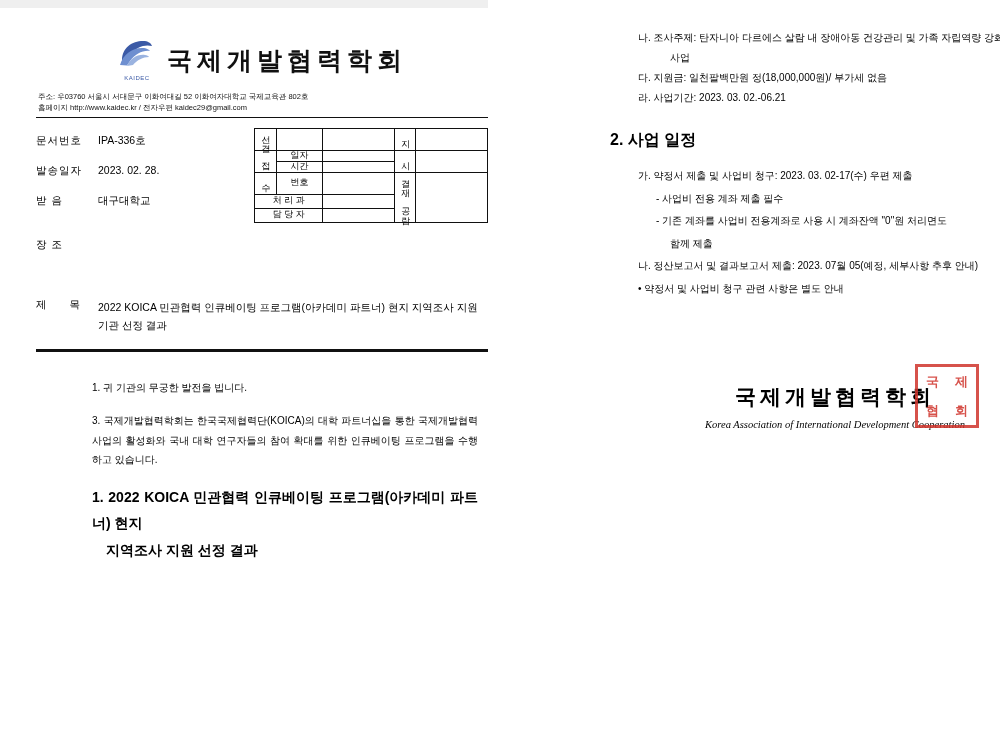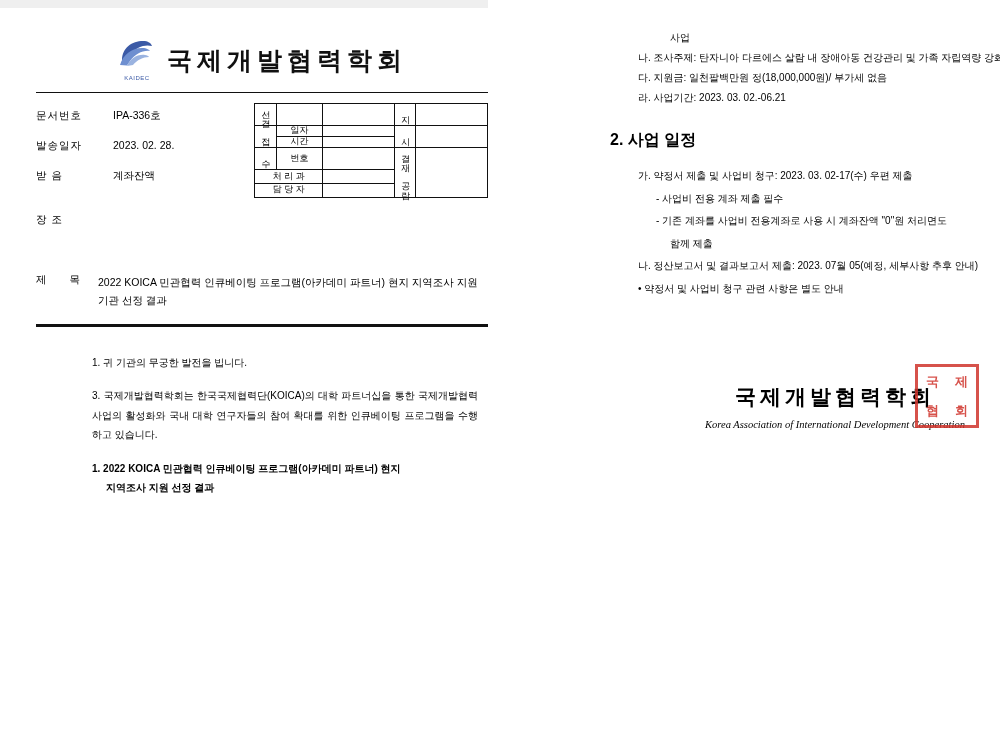--- a/index.html
+++ b/index.html
@@ -90,21 +90,20 @@
     margin-top: 4px;
   }
   .meta-fields {
     width: 200px;
     font-size: 10.5px;
     padding-top: 6px;
   }
   .meta-row {
     display: flex;
     margin-bottom: 16px;
-    gap: 15px;
   }
   .meta-label {
     width: 62px;
     letter-spacing: 1px;
     white-space: nowrap;
   }
   .meta-value { white-space: nowrap; }
 
   table.stamp {
     border-collapse: collapse;
@@ -166,21 +165,21 @@
   }
   .body p { margin: 0 0 14px 0; }
   .arae {
     text-align: center;
     margin: 28px 0 26px 0;
     font-size: 11px;
     letter-spacing: 14px;
   }
   .list-num {
     font-weight: bold;
-    font-size: 10px;
+    font-size: 14px;
     line-height: 1.9;
     margin-bottom: 14px;
   }
   .list-num .cont { display: block; padding-left: 14px; }
 
   
   .r-line {
     font-size: 10px;
     line-height: 2.0;
     white-space: nowrap;
@@ -249,35 +248,39 @@
         <svg class="logo-swirl" viewBox="0 0 34 30">
           <path d="M3 22 C3 10, 13 3, 24 3 C29 3, 32 5, 33 8 C26 6, 17 9, 12 16 C9 20, 7 24, 6 27 Z" fill="#3b5aa6"></path>
           <path d="M1 27 C4 16, 14 9, 25 10 C28 10.5, 30 11.5, 31 13 C24 12, 16 16, 11 23 C9.5 25, 8.5 26.5, 8 27.5 Z" fill="#6e8fd0"></path>
           <path d="M8 28 C11 21, 18 16, 26 17 C28 17.3, 29.5 18, 30 19 C24 19, 18 22, 14 27 Z" fill="#9ab3e0"></path>
         </svg>
         <div class="logo-text">KAIDEC</div>
       </div>
       <div class="org-name">국제개발협력학회</div>
     </div>
 
+    <div class="contact">
+      <div>주소: 우03760 서울시 서대문구 이화여대길 52 이화여자대학교 국제교육관 802호</div>
+      <div>홈페이지  http://www.kaidec.kr  /  전자우편  kaidec29@gmail.com</div>
+    </div>
     <hr class="rule-thin">
 
     <div class="meta-wrap">
       <div class="meta-fields">
         <div class="meta-row">
           <span class="meta-label">문서번호</span>
           <span class="meta-value">IPA-336호</span>
         </div>
         <div class="meta-row">
           <span class="meta-label">발송일자</span>
           <span class="meta-value">2023. 02. 28.</span>
         </div>
         <div class="meta-row">
           <span class="meta-label">받    음</span>
-          <span class="meta-value">계좌잔액</span>
+          <span class="meta-value">대구대학교</span>
         </div>
         <div class="meta-row" style="margin-top:30px;">
           <span class="meta-label">장    조</span>
           <span class="meta-value"></span>
         </div>
       </div>
 
       <table class="stamp">
         <tbody>
             <tr>
@@ -342,22 +345,22 @@
 
       <div class="list-num">
         <span>1. 2022 KOICA 민관협력 인큐베이팅 프로그램(아카데미 파트너) 현지</span>
         <span class="cont">지역조사 지원 선정 결과</span>
       </div>
 
     </div>
   </div>
 
   <div class="col-right">
+    <div class="r-line r-ind1">나. 조사주제: 탄자니아 다르에스 살람 내 장애아동 건강관리 및 가족 자립역량 강화</div>
     <div class="r-line r-ind2">사업</div>
-    <div class="r-line r-ind1">나. 조사주제: 탄자니아 다르에스 살람 내 장애아동 건강관리 및 가족 자립역량 강화</div>
     <div class="r-line r-ind1">다. 지원금: 일천팔백만원 정(18,000,000원)/ 부가세 없음</div>
     <div class="r-line r-ind1">라. 사업기간: 2023. 03. 02.-06.21</div>
 
     <div class="r-head">2. 사업 일정</div>
 
     <div class="sec2-list">
       <div class="r-line r-ind1">가. 약정서 제출 및 사업비 청구: 2023. 03. 02-17(수) 우편 제출</div>
       <div class="r-line r-ind3">- 사업비 전용 계좌 제출 필수</div>
       <div class="r-line r-ind3">- 기존 계좌를 사업비 전용계좌로 사용 시 계좌잔액 "0"원 처리면도</div>
       <div class="r-line r-ind2">함께 제출</div>

